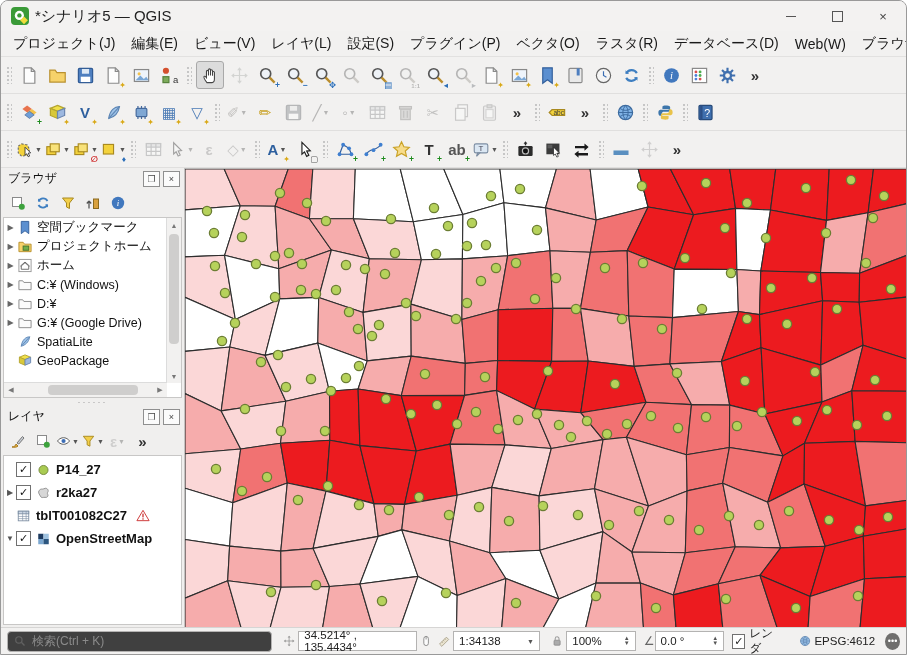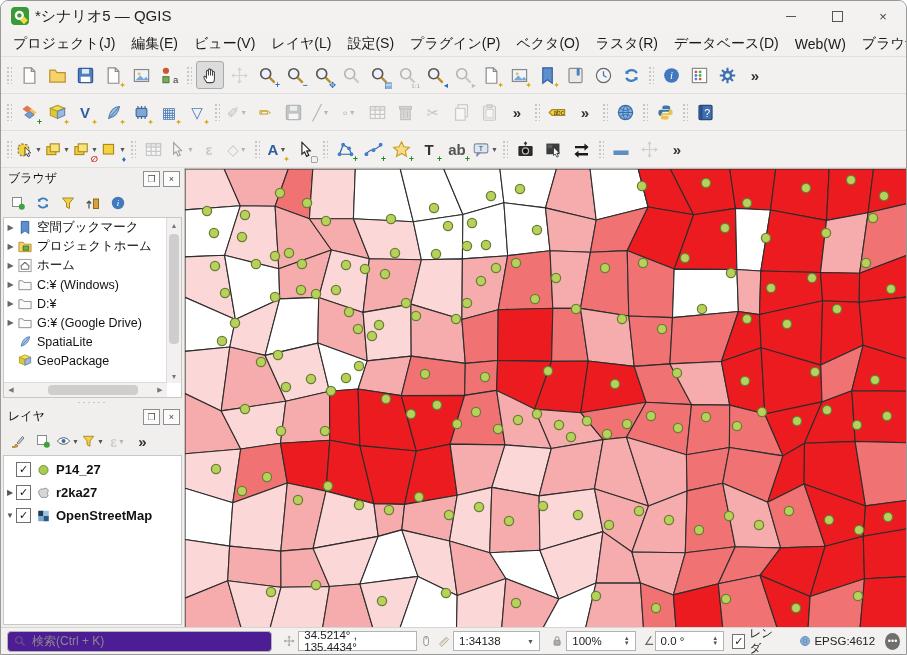--- a/index.html
+++ b/index.html
@@ -49,21 +49,21 @@
   
   .vscroll{position:absolute;top:0;right:0;width:14px;bottom:14px;background:#f2f1f0;border-left:1px solid #dcdcdc;display:flex;flex-direction:column;align-items:center;}
   .hscroll{position:absolute;left:0;right:14px;bottom:0;height:14px;background:#f2f1f0;border-top:1px solid #dcdcdc;display:flex;align-items:center;}
   .sarw{font-size:7px;color:#777;width:14px;height:14px;display:flex;align-items:center;justify-content:center;flex:0 0 auto;}
   .vthumb{width:10px;flex:0 0 110px;background:#cfcecd;border-radius:4px;margin-top:2px;}
   .hthumb{height:10px;flex:0 0 90px;background:#cfcecd;border-radius:4px;margin-left:30px;}
   .splitter{height:8px;display:flex;align-items:center;justify-content:center;color:#9a9a9a;font-size:9px;letter-spacing:2px;line-height:4px;flex:0 0 auto;}
   .mapwrap{flex:1;background:#fff;border-top:1px solid #b9b8b7;position:relative;overflow:hidden;}
   
   .statusbar{height:26px;background:#f2f1f0;border-top:1px solid #d6d5d4;display:flex;align-items:center;font-size:11.5px;color:#222;padding:0 6px;flex:0 0 auto;}
-  .search{width:288px;height:19px;border:1px solid #b4b3b2;border-radius:4px;background:#4c1d95;display:flex;align-items:center;padding:0 6px;}
+  .search{width:288px;height:19px;border:1px solid #b4b3b2;border-radius:4px;background:#404040;display:flex;align-items:center;padding:0 6px;}
   .search svg{width:12px;height:12px;margin-right:6px;opacity:.6;}
   .ph{color:#8a8a8a;font-size:12px;}
   .sbox{height:18px;border:1px solid #b4b3b2;background:#fff;display:flex;align-items:center;padding:0 5px;font-size:11.5px;}
   .sico{width:14px;height:14px;margin:0 3px;opacity:.8;}
   .spin{display:flex;flex-direction:column;justify-content:center;margin-left:4px;}
   .spin span{font-size:6px;line-height:5px;color:#555;}
   .combo-arw{font-size:7px;color:#555;margin-left:14px;}
   .schk{width:13px;height:13px;border:1px solid #707070;background:#fff;font-size:11px;line-height:12px;text-align:center;font-weight:bold;margin:0 4px 0 8px;}
   .bubble{width:17px;height:17px;border-radius:50%;background:#6f6e6d;color:#fff;font-size:9px;display:flex;align-items:center;justify-content:center;margin-left:10px;}
   .gap{width:8px;flex:0 0 auto;}
@@ -885,20 +885,30 @@
                 </svg>
                 <span class="ulab">P14_27</span>
               </div>
               <div class="litem">
                 <span class="lexp">▶</span>
                 <span class="cb">✓</span>
                 <svg viewBox="0 0 16 16" class="lico">
                   <use href="#ic-blob"></use>
                 </svg>
                 <span>r2ka27</span>
+              </div>
+              <div class="litem">
+                <span class="lexp"></span>
+                <svg viewBox="0 0 16 16" class="lico">
+                  <use href="#ic-tableico"></use>
+                </svg>
+                <span>tblT001082C27</span>
+                <svg viewBox="0 0 16 16" class="lwarn">
+                  <use href="#ic-warn"></use>
+                </svg>
               </div>
               <div class="litem">
                 <span class="lexp">▼</span>
                 <span class="cb">✓</span>
                 <svg viewBox="0 0 16 16" class="lico">
                   <use href="#ic-tile"></use>
                 </svg>
                 <span>OpenStreetMap</span>
               </div>
             </div>

